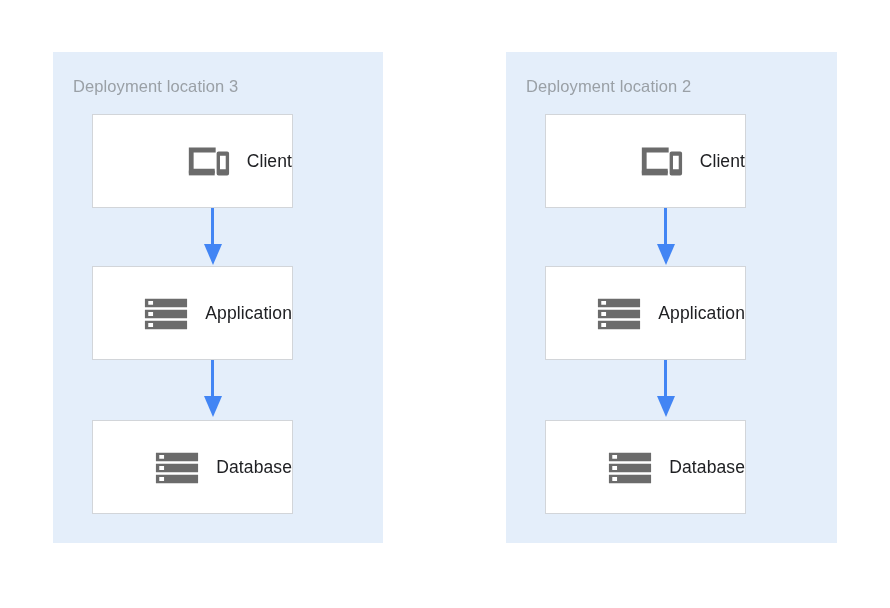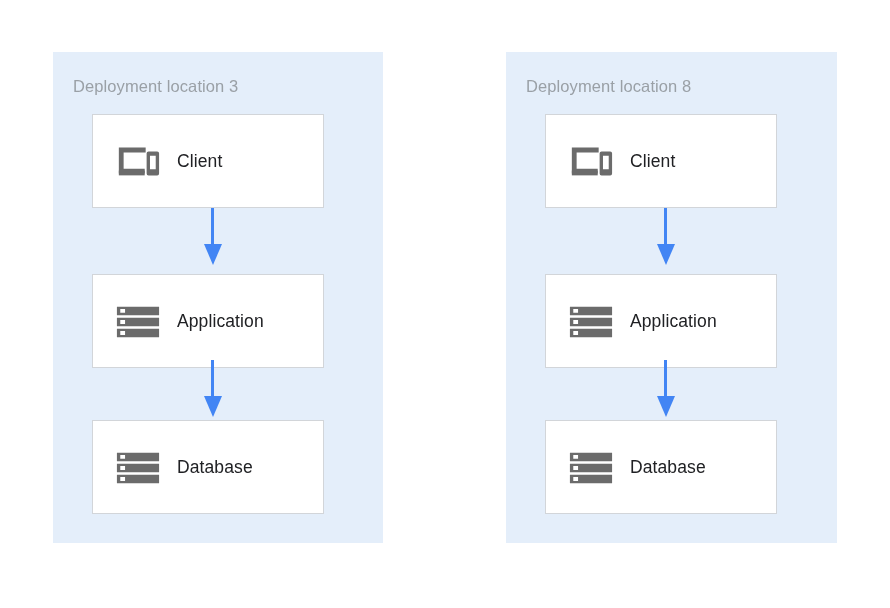--- a/index.html
+++ b/index.html
@@ -40,32 +40,32 @@
     line-height: 22px;
     color: #9aa0a6;
     letter-spacing: 0.1px;
     white-space: nowrap;
   }
 
   
   .node {
     position: absolute;
     left: 39px;           
-    width: 232px;
+    width: 201px;
     height: 94px;
     background: #ffffff;
     border: 1px solid #d2d5d9;
     box-sizing: border-box;
     display: flex;
     flex-direction: row;
     align-items: center;
-    justify-content: flex-start;
+    justify-content: flex-end;
   }
   .node-client { top: 62px; }
-  .node-app    { top: 222px; }
+  .node-app    { top: 214px; }
   .node-db     { top: 368px; }
 
   .node-icon {
     flex: 0 0 auto;
     width: 46px;
     height: 46px;
     margin-left: 22px;
     margin-right: 16px;
     display: block;
   }
@@ -152,21 +152,21 @@
         <path d="M2 9 h44 v9 H2 Z M5.5 11.5 h5 v4 h-5 Z" fill="#6b6b6b" fill-rule="evenodd"></path>
         <path d="M2 20.5 h44 v9 H2 Z M5.5 23 h5 v4 h-5 Z" fill="#6b6b6b" fill-rule="evenodd"></path>
         <path d="M2 32 h44 v9 H2 Z M5.5 34.5 h5 v4 h-5 Z" fill="#6b6b6b" fill-rule="evenodd"></path>
       </svg>
       <div class="node-label">Database</div>
     </div>
   </div>
 
   <div class="panel panel-2">
 
-    <div class="panel-title">Deployment location 8</div>
+    <div class="panel-title">Deployment location 2</div>
 
     <div class="node node-client">
       <svg class="node-icon" viewBox="0 0 48 48">
         <path d="M4 10 h28 v5 H9 v17 h22 v5 H4 Z" fill="#6b6b6b"></path>
         <rect x="4" y="34" width="27" height="5" fill="#6b6b6b"></rect>
         <path d="M35 14 h9 a2 2 0 0 1 2 2 v21 a2 2 0 0 1 -2 2 h-9 a2 2 0 0 1 -2 -2 v-21 a2 2 0 0 1 2 -2 Z
                  M36.5 18.5 h6 v14 h-6 Z" fill="#6b6b6b" fill-rule="evenodd"></path>
       </svg>
       <div class="node-label">Client</div>
     </div>

